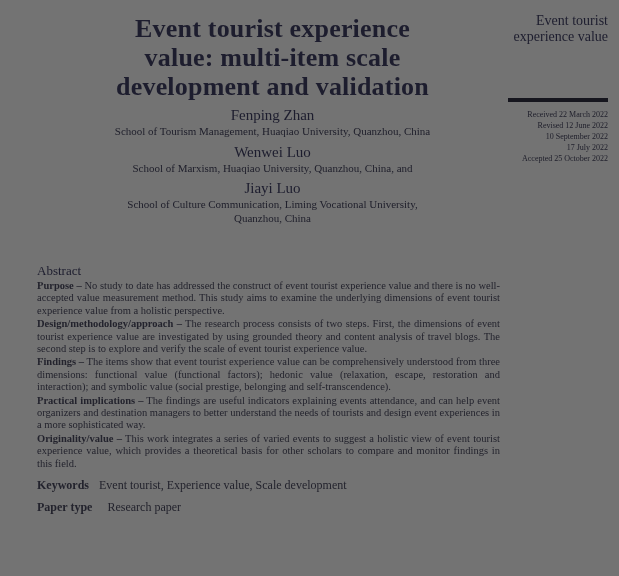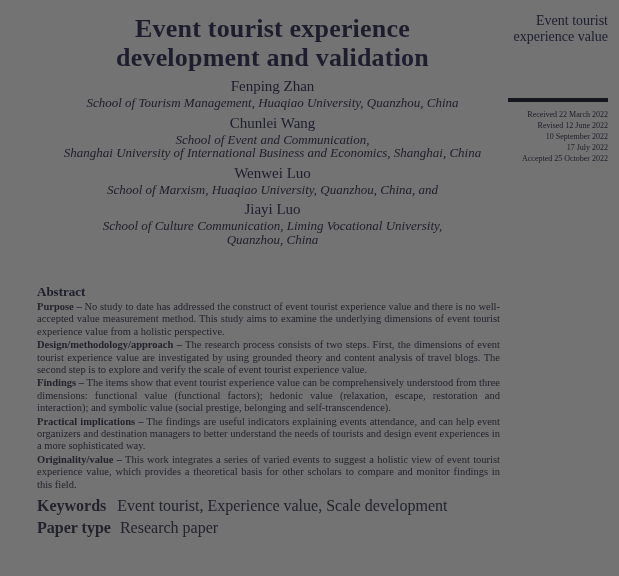--- a/index.html
+++ b/index.html
@@ -35,49 +35,48 @@
   .title .tl { display: block; }
   .authors { margin-top: 5px; }
   .author-block { margin-top: 4px; text-align: center; }
   .author-name {
     font-size: 15px;
     line-height: 19px;
     color: #1d1d2e;
   }
   .affil-line {
     display: block;
-    font-style: italic;
-    font-size: 13px;
+    font-size: 11px;
     line-height: 13.5px;
     color: #20202c;
   }
   
   .abstract { margin-top: 38px; }
   .abs-heading {
-    font-weight: bold;
+    font-weight: normal;
     font-size: 13px;
     line-height: 16px;
     color: #1d1d2e;
   }
   .abs-para {
     margin: 1px 8px 0 0;
     font-size: 10.5px;
     line-height: 12.4px;
     text-align: justify;
     color: #23232d;
   }
   .abs-label { font-weight: bold; }
   .kw-line, .pt-line {
     margin: 9px 0 0 0;
-    font-size: 16px;
+    font-size: 12px;
     line-height: 12.4px;
     color: #23232d;
   }
   .kw-line .abs-label + span { margin-left: 7px; }
-  .pt-line .abs-label + span { margin-left: 5px; }
+  .pt-line .abs-label + span { margin-left: 12px; }
   
   .sidebar {
     position: absolute;
     left: 508px;
     top: 0;
     width: 100px;
     text-align: right;
   }
   .running-head {
     margin-top: 13px;
@@ -101,35 +100,31 @@
 </style>
 </head>
 <body>
 
 <div class="page">
 
   <div class="main-col">
 
     <h1 class="title">
       <span class="tl">Event tourist experience</span>
+      <span class="tl">value: multi-item scale</span>
       <span class="tl">development and validation</span>
     </h1>
 
     <div class="authors">
 
       <div class="author-block">
         <div class="author-name">Fenping Zhan</div>
         <span class="affil-line">School of Tourism Management, Huaqiao University, Quanzhou, China</span>
       </div>
 
-      <div class="author-block">
-        <div class="author-name">Chunlei Wang</div>
-        <span class="affil-line">School of Event and Communication,</span>
-        <span class="affil-line">Shanghai University of International Business and Economics, Shanghai, China</span>
-      </div>
 
       <div class="author-block">
         <div class="author-name">Wenwei Luo</div>
         <span class="affil-line">School of Marxism, Huaqiao University, Quanzhou, China, and</span>
       </div>
 
       <div class="author-block">
         <div class="author-name">Jiayi Luo</div>
         <span class="affil-line">School of Culture Communication, Liming Vocational University,</span>
         <span class="affil-line">Quanzhou, China</span>

